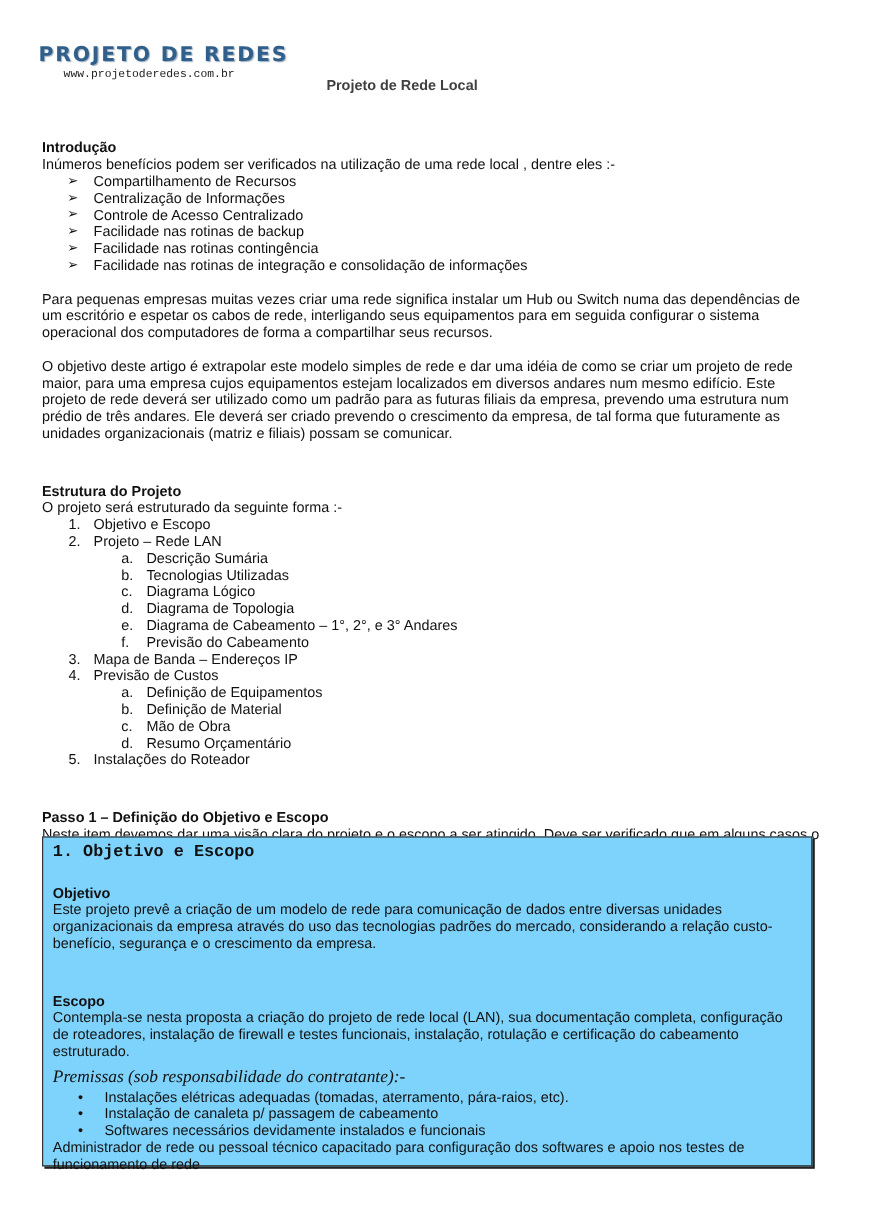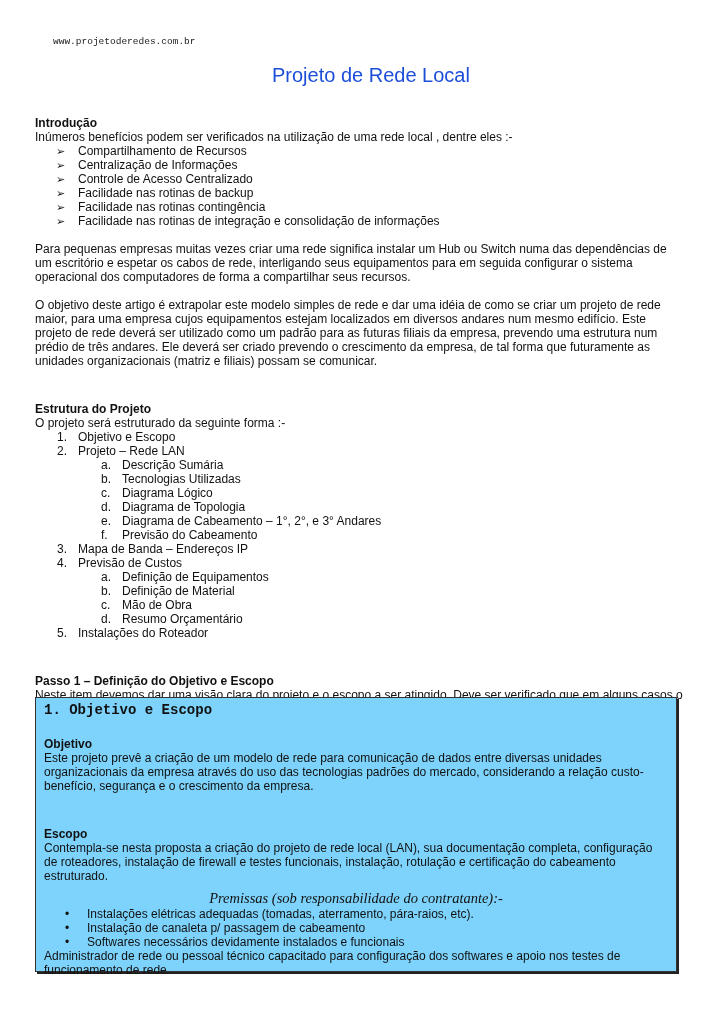--- a/index.html
+++ b/index.html
@@ -3,47 +3,48 @@
 <meta charset="utf-8">
 <style>
   html, body { margin:0; padding:0; background:#ffffff; }
   body { width:724px; height:1024px; position:relative; overflow:hidden;
          font-family:"Liberation Sans", sans-serif; color:#111; font-size:12px; }
   .logo { position:absolute; left:32px; top:36px; width:210px; }
   .logo-title { font-family:"DejaVu Sans", sans-serif; font-weight:bold; font-size:17px;
                 letter-spacing:1.5px; color:#2f5f8a; text-shadow:1px 1px 1px #9ab; line-height:20px; }
   .logo-url { font-family:"Liberation Mono", monospace; font-weight:normal; font-size:9.5px;
               color:#222; padding-left:21px; line-height:12px; }
-  .doc-title { position:absolute; left:272px; top:64px; font-weight:normal; font-size:20px; color:#1d4ed8; }
+  .doc-title { position:absolute; left:272px; top:64px; font-weight:bold; font-size:12px; color:#404040; }
   .content { position:absolute; left:35px; top:96px; width:650px; line-height:14px; }
   .h { font-weight:bold;margin-top:20px; }
   p { margin:0; }
   .gap { height:14px; }
   ul.arrow { list-style:none; margin:0; padding:0 0 0 21px; }
   ul.arrow li { position:relative; padding-left:22px; }
   ul.arrow li .b { position:absolute; left:0; top:0; font-size:11px; }
   ol.num { list-style:none; margin:0; padding:0 0 0 22px; }
   ol.num li > .row { display:flex; }
   ol.num .n { width:21px; }
   ol.sub { list-style:none; margin:0; padding:0 0 0 44px; }
   ol.sub li { display:flex; }
   ol.sub .n { width:21px; }
   .box { position:absolute; left:35px; top:697px; width:640px; height:273px;
          background:#7dd3fc; border:1px solid #333; box-shadow:2px 2px 0 #222; }
   .box-inner { padding:5px 8px; line-height:14px; }
   .box-title { font-family:"Liberation Mono", monospace; font-weight:bold; font-size:14px; margin-bottom:14px; }
-  .premissas { font-family:"Liberation Serif", serif; font-style:italic; font-size:14.5px; margin-top:6px; line-height:18px;text-align:center; }
+  .premissas { font-family:"Liberation Serif", serif; font-style:italic; font-size:14.5px; margin-top:6px; line-height:18px; }
   ul.dot { list-style:none; margin:0; padding:0 0 0 21px; }
   ul.dot li { position:relative; padding-left:22px; }
   ul.dot li .b { position:absolute; left:0; top:0; }
 </style>
 </head>
 <body>
 
 <div class="logo">
+  <div class="logo-title">PROJETO DE REDES</div>
   <div class="logo-url">www.projetoderedes.com.br</div>
 </div>
 
 <div class="doc-title">Projeto de Rede Local</div>
 
 <div class="content">
   <p class="h">Introdução</p>
   <p>Inúmeros  benefícios podem ser verificados na utilização de uma rede local , dentre eles :-</p>
   <ul class="arrow">
     <li><span class="b">➢</span><span>Compartilhamento de Recursos</span></li>

